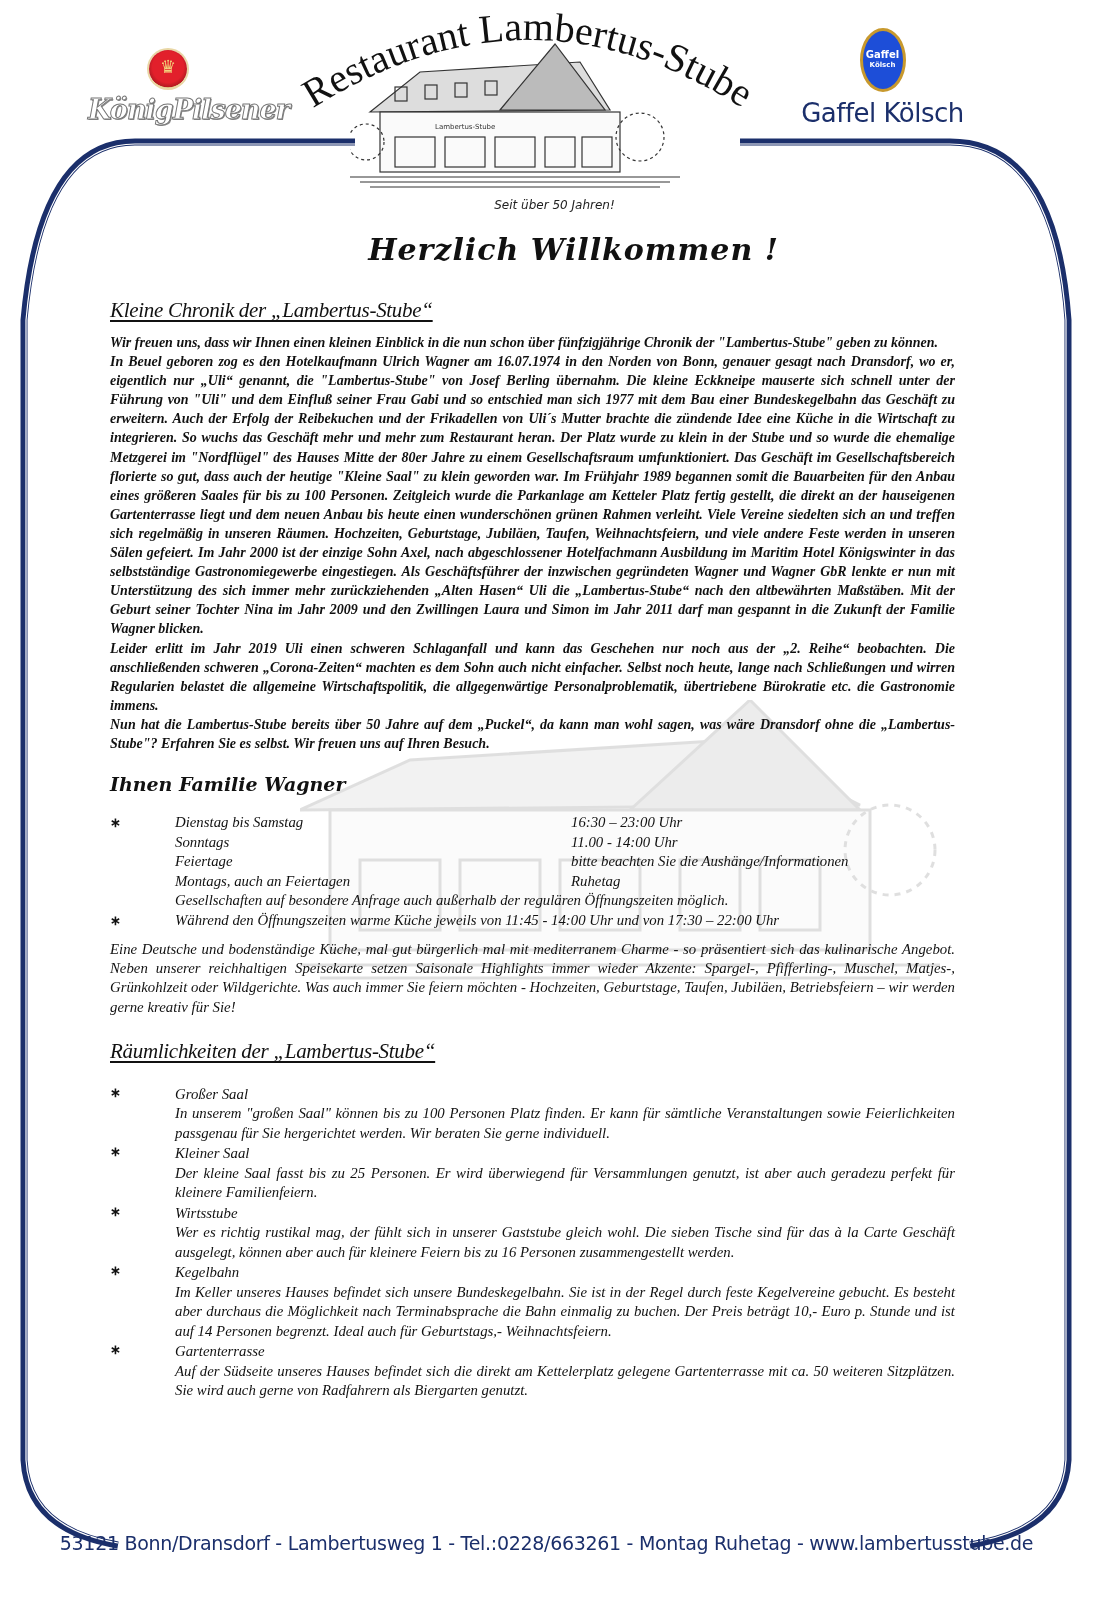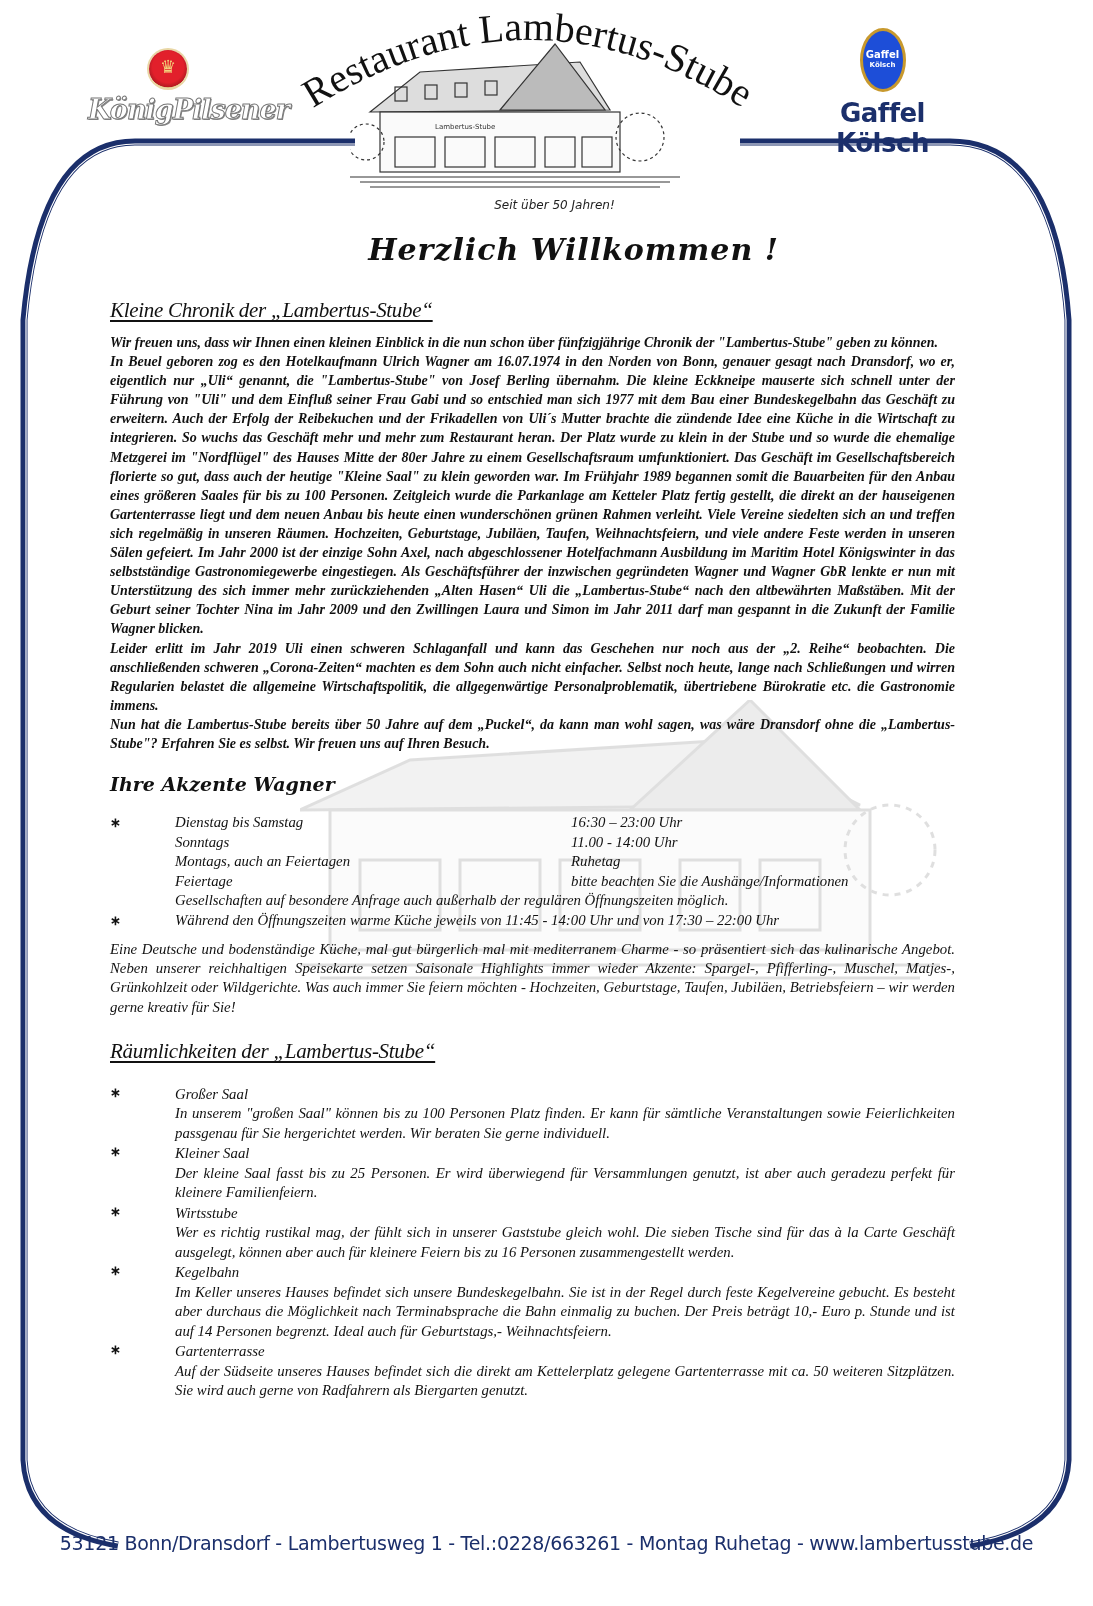--- a/index.html
+++ b/index.html
@@ -4,21 +4,21 @@
 <style>
   html, body { margin:0; padding:0; background:#fff; }
   body { width:1093px; height:1606px; position:relative; overflow:hidden; font-family:"Liberation Serif", serif; color:#111; }
   #frame { position:absolute; left:0; top:0; width:1093px; height:1606px; pointer-events:none; }
   .logo-koenig { position:absolute; left:88px; top:50px; width:160px; height:90px; text-align:center; }
   .koenig-medal { width:38px; height:38px; border-radius:50%; background:radial-gradient(circle at 50% 45%, #e2202b 55%, #b51a22 70%, #d8b36a 72%, #c8a45a 100%); margin:0 auto; position:relative; box-shadow:0 0 0 2px #e9d7a6; }
   .koenig-medal span { position:absolute; left:0; right:0; top:7px; color:#f2d37c; font-size:18px; line-height:20px; }
   .koenig-text { font-family:"DejaVu Serif", serif; font-style:italic; font-weight:bold; font-size:27px; color:#fff; -webkit-text-stroke:1px #777; text-shadow:1px 1px 0 #888; letter-spacing:-1px; margin-top:6px; }
   .logo-gaffel { position:absolute; left:800px; top:28px; width:165px; height:110px; text-align:center; }
   .gaffel-medal { width:40px; height:58px; border-radius:50%; background:#1d4ed8; border:3px solid #c8992d; margin:0 auto; color:#fff; font-size:10px; font-weight:bold; display:flex; flex-direction:column; align-items:center; justify-content:center; line-height:11px; font-family:"DejaVu Sans", sans-serif; }
-  .gaffel-text { font-family:"DejaVu Sans", sans-serif; font-weight:bold; font-size:26px; color:#1b2f6b; margin-top:6px; letter-spacing:-0.5px; }
+  .gaffel-text { font-family:"DejaVu Sans", sans-serif; font-weight:normal; font-size:26px; color:#1b2f6b; margin-top:6px; letter-spacing:-0.5px; }
   .title-arc { position:absolute; left:250px; top:0; width:560px; height:140px; }
   .house { position:absolute; left:350px; top:32px; width:330px; height:160px; }
   .tagline { position:absolute; left:0; width:1093px; top:198px; text-align:center; font-family:"DejaVu Sans", sans-serif; font-style:italic; font-size:12px; color:#222;padding-left:8px; }
   .welcome { position:absolute; left:0; width:1093px; top:232px; text-align:center; font-family:"DejaVu Serif", serif; font-style:italic; font-weight:bold; font-size:30px; letter-spacing:1px;padding-left:27px; }
   .content { position:absolute; left:110px; top:298px; width:845px; z-index:2; }
   .h2 { font-family:"Liberation Serif", serif; font-style:italic; font-size:21px; text-decoration:underline; text-decoration-thickness:2px; text-underline-offset:3px; margin:0 0 10px 0; letter-spacing:-0.3px; }
   .para { font-style:italic; font-weight:bold; font-size:14px; line-height:19.1px; text-align:justify; margin:0; }
   .para-reg { font-style:italic; font-size:14.8px; line-height:19.2px; text-align:justify; margin:0; }
   .sig { font-family:"DejaVu Serif", serif; font-style:italic; font-weight:bold; font-size:19px; margin:20px 0 18px 0; }
   .hours { margin:8px 0 10px 0; }
@@ -111,42 +111,42 @@
       <line x1="20" y1="278" x2="620" y2="278"></line>
   </g>
 </svg>
 
 <div class="content">
   <div class="h2">Kleine Chronik der „Lambertus-Stube“</div>
   <p class="para">Wir freuen uns, dass wir Ihnen einen kleinen Einblick in die nun schon über fünfzigjährige Chronik der "Lambertus-Stube" geben zu können.</p>
   <p class="para">In Beuel geboren zog es den Hotelkaufmann Ulrich Wagner am 16.07.1974 in den Norden von Bonn, genauer gesagt nach Dransdorf, wo er, eigentlich nur „Uli“ genannt, die "Lambertus-Stube" von Josef Berling übernahm. Die kleine Eckkneipe mauserte sich schnell unter der Führung von "Uli" und dem Einfluß seiner Frau Gabi und so entschied man sich 1977 mit dem Bau einer Bundeskegelbahn das Geschäft zu erweitern. Auch der Erfolg der Reibekuchen und der Frikadellen von Uli´s Mutter brachte die zündende Idee eine Küche in die Wirtschaft zu integrieren. So wuchs das Geschäft mehr und mehr zum Restaurant heran. Der Platz wurde zu klein in der Stube und so wurde die ehemalige Metzgerei im "Nordflügel" des Hauses Mitte der 80er Jahre zu einem Gesellschaftsraum umfunktioniert. Das Geschäft im Gesellschaftsbereich florierte so gut, dass auch der heutige "Kleine Saal" zu klein geworden war. Im Frühjahr 1989 begannen somit die Bauarbeiten für den Anbau eines größeren Saales für bis zu 100 Personen. Zeitgleich wurde die Parkanlage am Ketteler Platz fertig gestellt, die direkt an der hauseigenen Gartenterrasse liegt und dem neuen Anbau bis heute einen wunderschönen grünen Rahmen verleiht. Viele Vereine siedelten sich an und treffen sich regelmäßig in unseren Räumen. Hochzeiten, Geburtstage, Jubiläen, Taufen, Weihnachtsfeiern, und viele andere Feste werden in unseren Sälen gefeiert. Im Jahr 2000 ist der einzige Sohn Axel, nach abgeschlossener Hotelfachmann Ausbildung im Maritim Hotel Königswinter in das selbstständige Gastronomiegewerbe  eingestiegen. Als Geschäftsführer der inzwischen gegründeten Wagner und Wagner GbR lenkte er nun mit Unterstützung des sich immer mehr zurückziehenden „Alten Hasen“ Uli die „Lambertus-Stube“ nach den altbewährten Maßstäben. Mit der Geburt seiner Tochter Nina im Jahr 2009 und den Zwillingen Laura und Simon im Jahr 2011 darf man gespannt in die Zukunft der Familie Wagner blicken.</p>
   <p class="para">Leider erlitt im Jahr 2019 Uli einen schweren Schlaganfall und kann das Geschehen nur noch aus der „2. Reihe“ beobachten. Die anschließenden schweren „Corona-Zeiten“ machten es dem Sohn auch nicht einfacher. Selbst noch heute, lange nach Schließungen und wirren Regularien belastet die allgemeine Wirtschaftspolitik, die allgegenwärtige Personalproblematik, übertriebene Bürokratie etc. die Gastronomie immens.</p>
   <p class="para">Nun hat die Lambertus-Stube bereits über 50 Jahre auf dem „Puckel“, da kann man wohl sagen, was wäre Dransdorf ohne die „Lambertus-Stube"? Erfahren Sie es selbst. Wir freuen uns auf Ihren Besuch.</p>
-  <div class="sig">Ihre Akzente Wagner</div>
+  <div class="sig">Ihnen Familie Wagner</div>
 
   <div class="hours">
     <div class="row">
         <span class="bul">∗</span>
         <span class="day">Dienstag bis Samstag</span>
         <span>16:30 – 23:00 Uhr</span>
       </div>
     <div class="row">
         <span class="bul"></span>
         <span class="day">Sonntags</span>
         <span>11.00 - 14:00 Uhr</span>
       </div>
     <div class="row">
         <span class="bul"></span>
-        <span class="day">Montags, auch an Feiertagen</span>
-        <span>Ruhetag</span>
+        <span class="day">Feiertage</span>
+        <span>bitte beachten Sie die Aushänge/Informationen</span>
       </div>
     <div class="row">
         <span class="bul"></span>
-        <span class="day">Feiertage</span>
-        <span>bitte beachten Sie die Aushänge/Informationen</span>
+        <span class="day">Montags, auch an Feiertagen</span>
+        <span>Ruhetag</span>
       </div>
     <div class="row">
         <span class="bul"></span>
         <span>Gesellschaften auf besondere Anfrage auch außerhalb der regulären Öffnungszeiten möglich.</span>
       </div>
     <div class="row">
         <span class="bul">∗</span>
         <span>Während den Öffnungszeiten warme Küche jeweils von 11:45 - 14:00 Uhr und von 17:30 – 22:00 Uhr</span>
       </div>
   </div>

